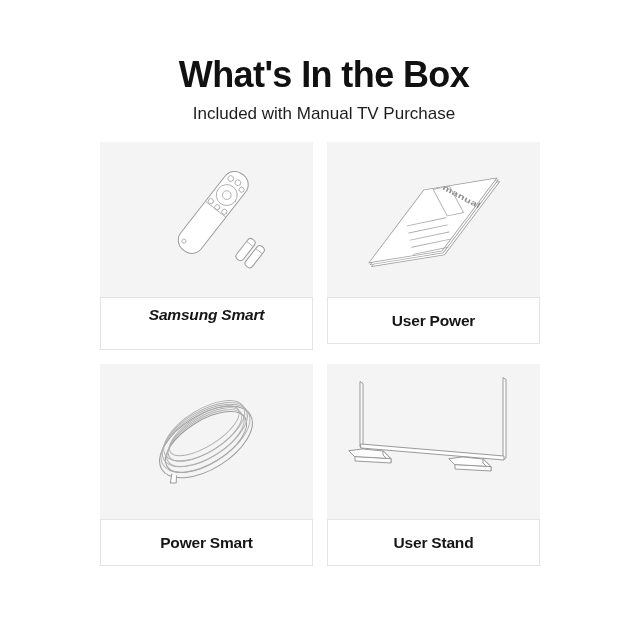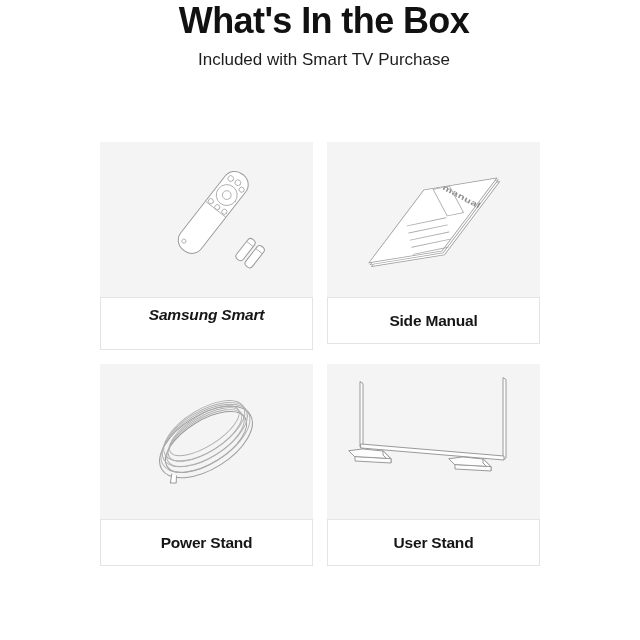--- a/index.html
+++ b/index.html
@@ -15,20 +15,21 @@
     position: relative;
   }
   .page {
     width: 640px;
     height: 640px;
     position: relative;
     box-sizing: border-box;
   }
   .header {
     text-align: center;
+    padding-top: 54px;
     margin-left: 8px;
   }
   .title {
     font-size: 36px;
     font-weight: 700;
     color: #111111;
     letter-spacing: -0.6px;
     line-height: 42px;
     margin: 0;
   }
@@ -117,21 +118,21 @@
     letter-spacing: 0.3px;
   }
 </style>
 </head>
 <body>
 
 <div class="page">
 
   <div class="header">
     <h1 class="title">What's In the Box</h1>
-    <p class="subtitle">Included with Smart TV Purchase</p>
+    <p class="subtitle">Included with Manual TV Purchase</p>
   </div>
 
   <div class="grid">
 
     <div class="card">
       <div class="card-figure">
         <svg width="213" height="155" viewBox="0 0 213 155">
           <g transform="rotate(38 112 72)">
             <rect x="99" y="22" width="26" height="96" rx="12" ry="12" class="fill-white"></rect>
             <line x1="99.5" y1="66" x2="124.5" y2="66" class="stroke-thin"></line>
@@ -179,42 +180,42 @@
               <line x1="-28" y1="1" x2="10" y2="12"></line>
               <line x1="-30" y1="8" x2="8" y2="19"></line>
               <line x1="-32" y1="15" x2="6" y2="26"></line>
               <line x1="-34" y1="22" x2="0" y2="32"></line>
             </g>
             <rect x="14" y="-30" width="16" height="30" class="stroke-thin" transform="skewY(16)"></rect>
           </g>
         </svg>
       </div>
       <div class="card-label">
-        <span>Side Manual</span>
+        <span>User Power</span>
       </div>
     </div>
 
     <div class="card">
       <div class="card-figure">
         <svg width="213" height="155" viewBox="0 0 213 155">
           <g transform="translate(106 78) rotate(-32)">
             <ellipse cx="0" cy="0" rx="52" ry="27" class="stroke"></ellipse>
             <ellipse cx="0" cy="0" rx="46" ry="21.5" class="stroke"></ellipse>
             <ellipse cx="1.5" cy="-3.5" rx="50" ry="25" class="stroke-thin"></ellipse>
             <ellipse cx="1.5" cy="-3.5" rx="44" ry="19.5" class="stroke-thin"></ellipse>
             <ellipse cx="3" cy="-7" rx="48" ry="23" class="stroke-thin"></ellipse>
             <ellipse cx="3" cy="-7" rx="42" ry="17.5" class="stroke-thin"></ellipse>
             <ellipse cx="4.5" cy="-10.5" rx="46" ry="21" class="stroke-thin"></ellipse>
             <ellipse cx="4.5" cy="-10.5" rx="40" ry="15.5" class="stroke-thin"></ellipse>
             <path d="M -46 9 L -52 16 L -47 19 L -43 13" class="fill-white"></path>
           </g>
         </svg>
       </div>
       <div class="card-label">
-        <span>Power Stand</span>
+        <span>Power Smart</span>
       </div>
     </div>
 
     <div class="card">
       <div class="card-figure">
         <svg width="213" height="155" viewBox="0 0 213 155">
           <g class="stroke">
             <path d="M 33 18 L 33 83 L 36 85 L 36 20 Z" fill="#fdfdfd"></path>
             <path d="M 176 14 L 176 96 L 179 94 L 179 16 Z" fill="#fdfdfd"></path>
             <path d="M 34 84 L 177 96 L 177 92 L 34 80 Z" fill="#fdfdfd"></path>

